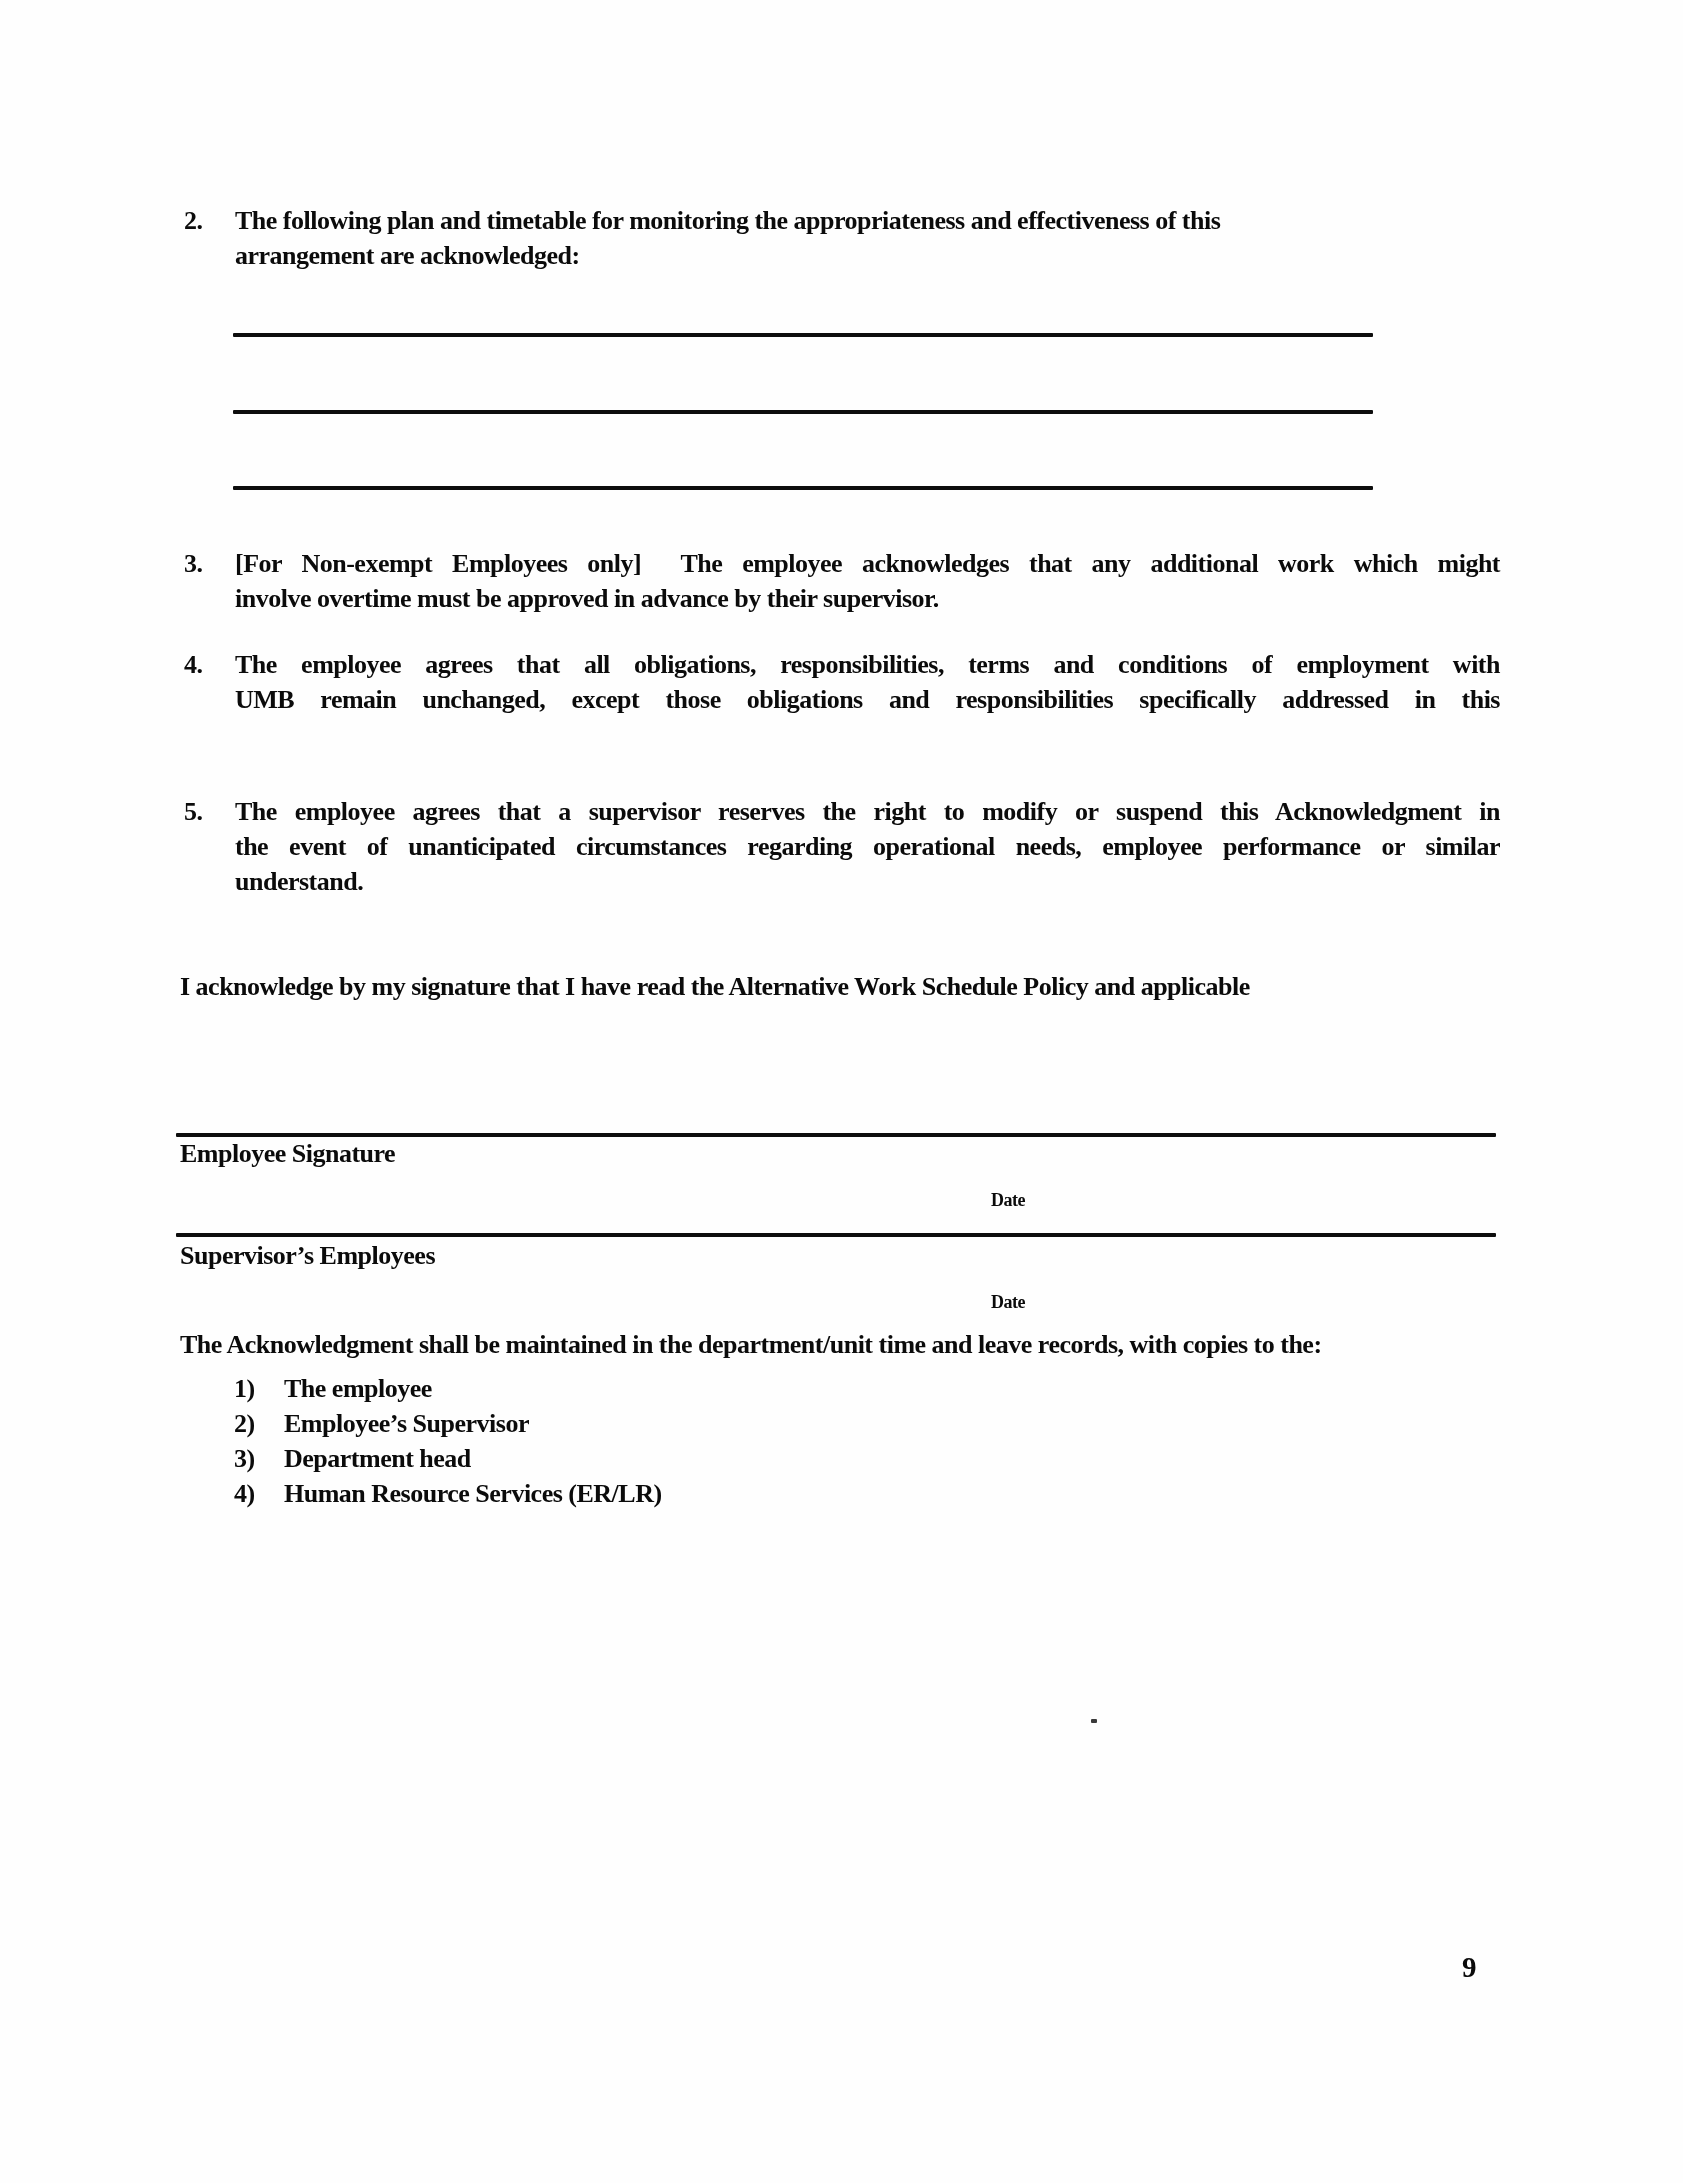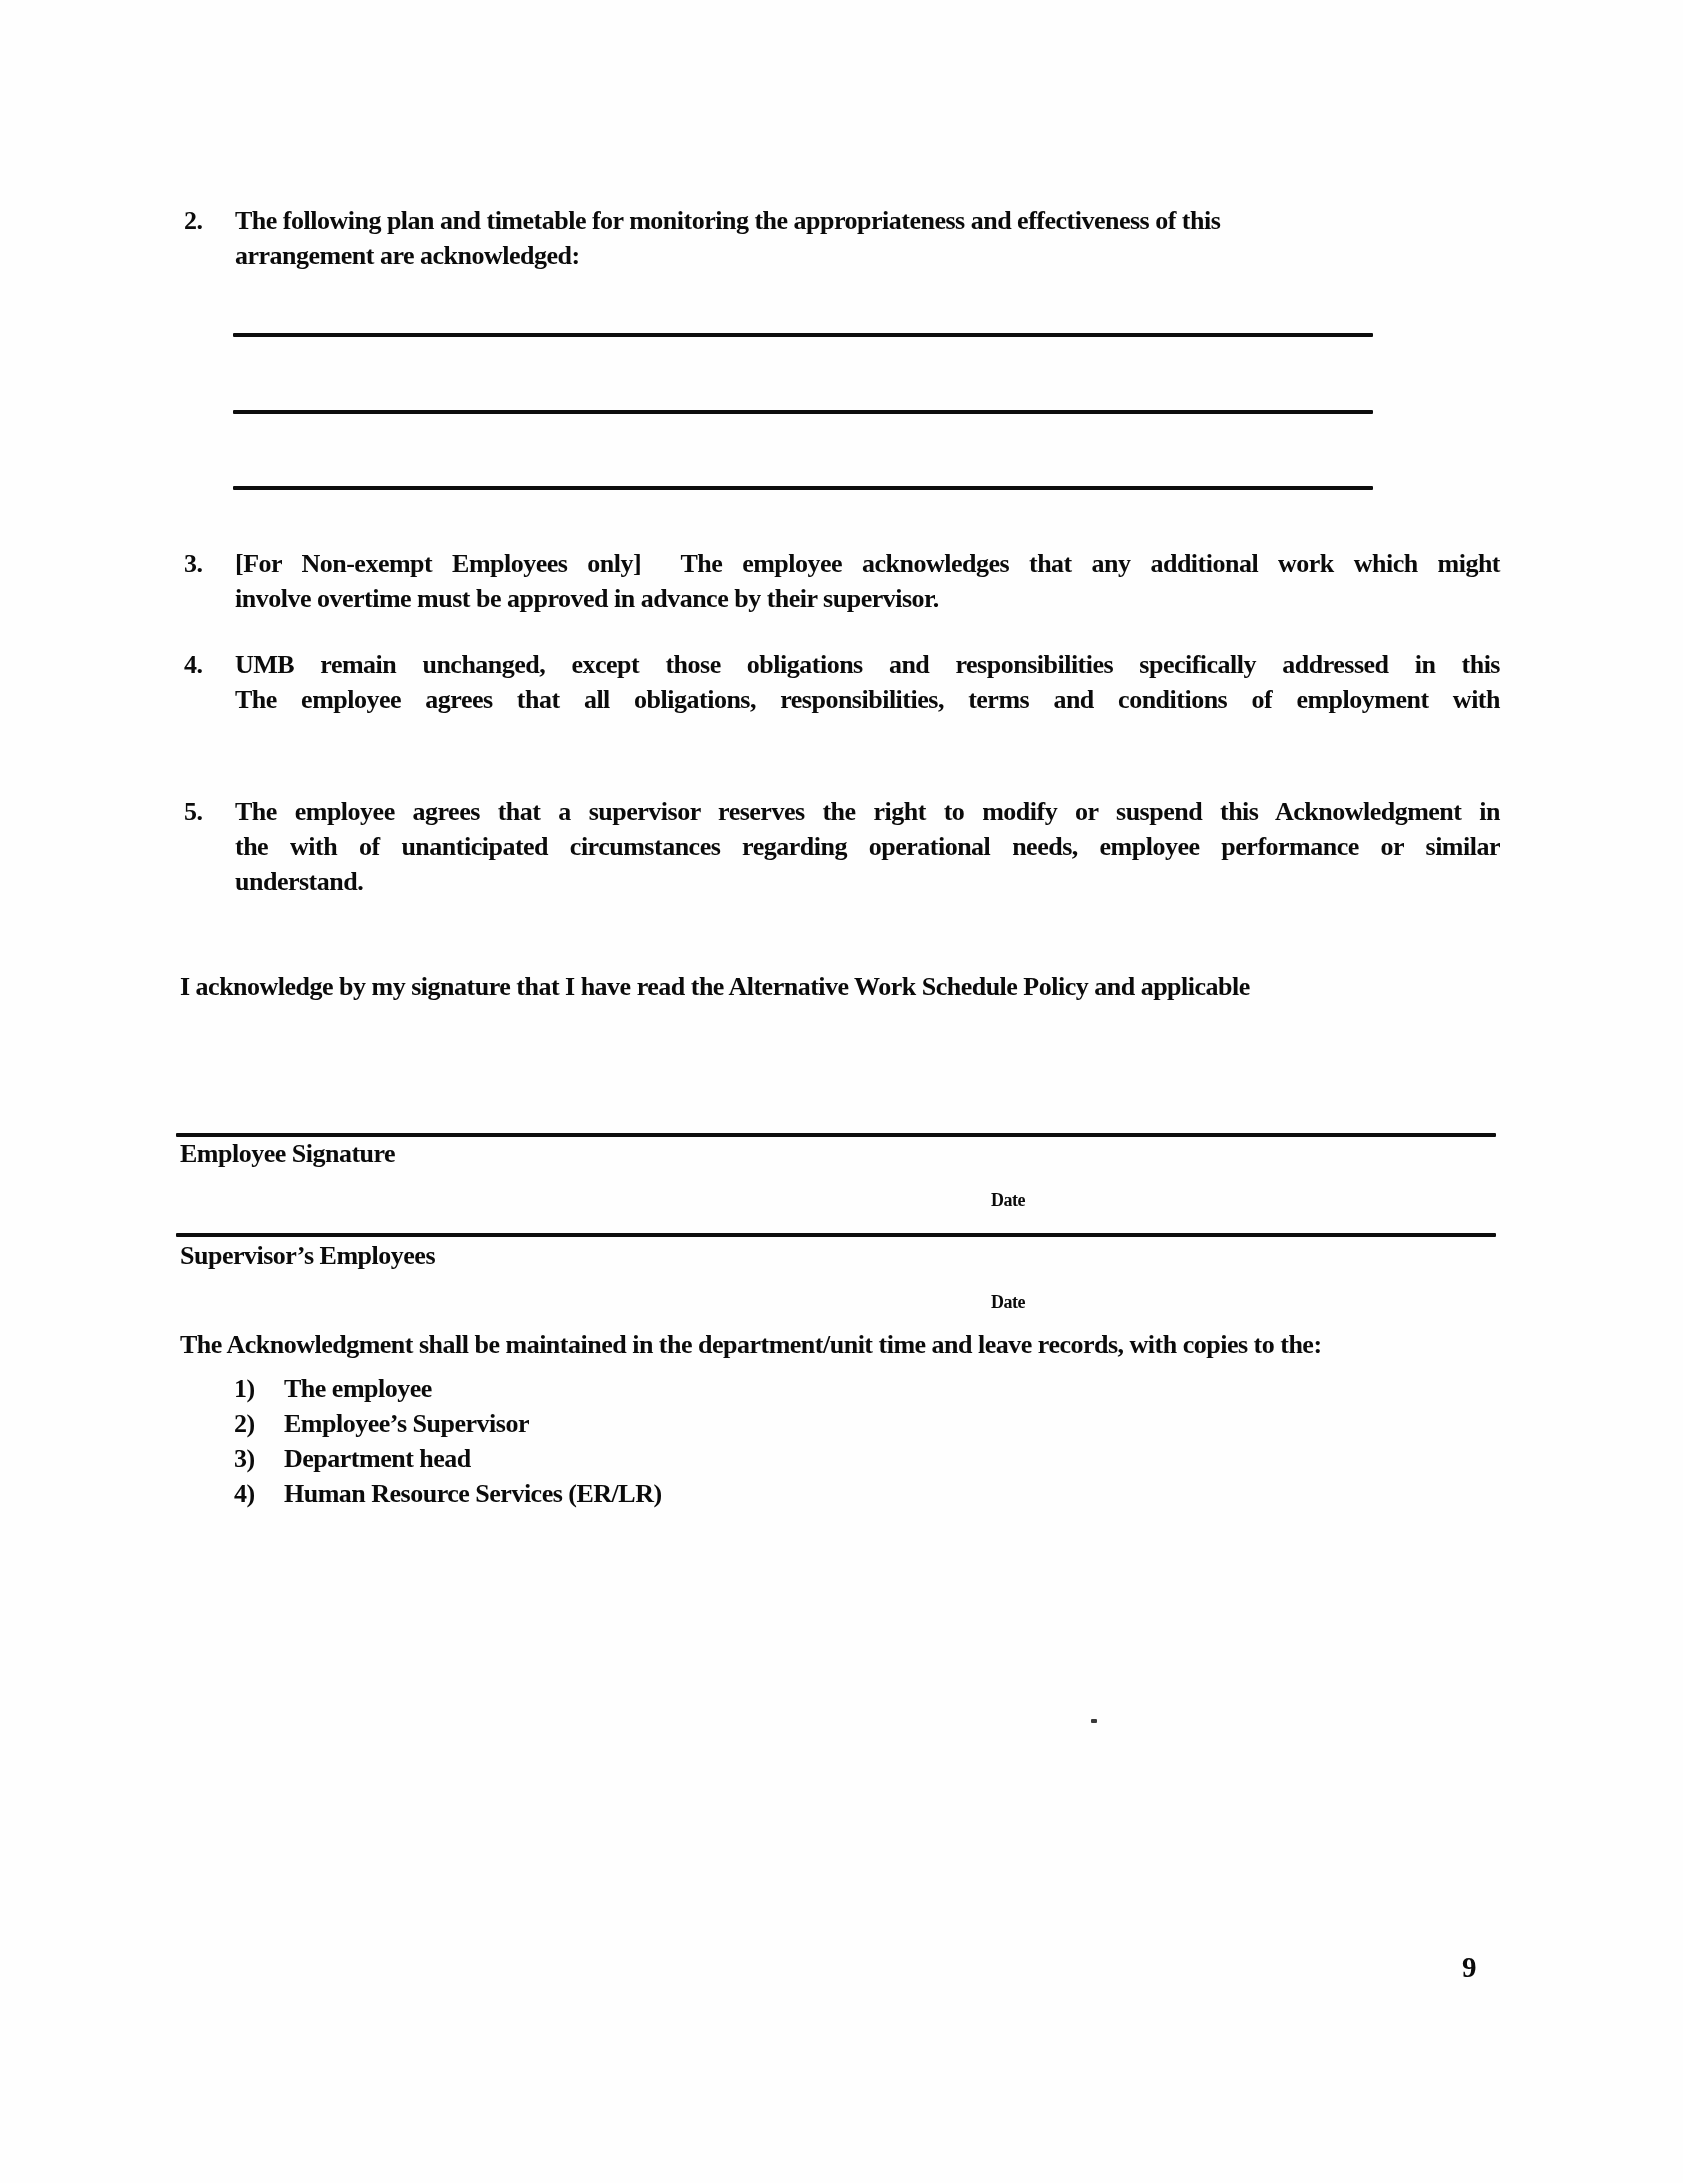--- a/index.html
+++ b/index.html
@@ -85,30 +85,30 @@
     <span class="num">3.</span>
     <div class="body">
       <div class="tline just">[For Non-exempt Employees only]&nbsp; The employee acknowledges that any additional work which might</div>
       <div class="tline">involve overtime must be approved in advance by their supervisor.</div>
     </div>
   </div>
 
   <div class="numbered-item" style="top:647px;">
     <span class="num">4.</span>
     <div class="body">
+      <div class="tline just">The employee agrees that all obligations, responsibilities, terms and conditions of employment with</div>
       <div class="tline just">UMB remain unchanged, except those obligations and responsibilities specifically addressed in this</div>
-      <div class="tline just">The employee agrees that all obligations, responsibilities, terms and conditions of employment with</div>
     </div>
   </div>
 
   <div class="numbered-item" style="top:794px;">
     <span class="num">5.</span>
     <div class="body">
       <div class="tline just">The employee agrees that a supervisor reserves the right to modify or suspend this Acknowledgment in</div>
-      <div class="tline just">the with of unanticipated circumstances regarding operational needs, employee performance or similar</div>
+      <div class="tline just">the event of unanticipated circumstances regarding operational needs, employee performance or similar</div>
       <div class="tline">understand.</div>
     </div>
   </div>
 
   <div class="para" style="top:969px;">
     <div class="tline">I acknowledge by my signature that I have read the Alternative Work Schedule Policy and applicable</div>
   </div>
 
   <div class="sig-rule" style="top:1133px;"></div>
   <div class="sig-row" style="top:1136px;">

